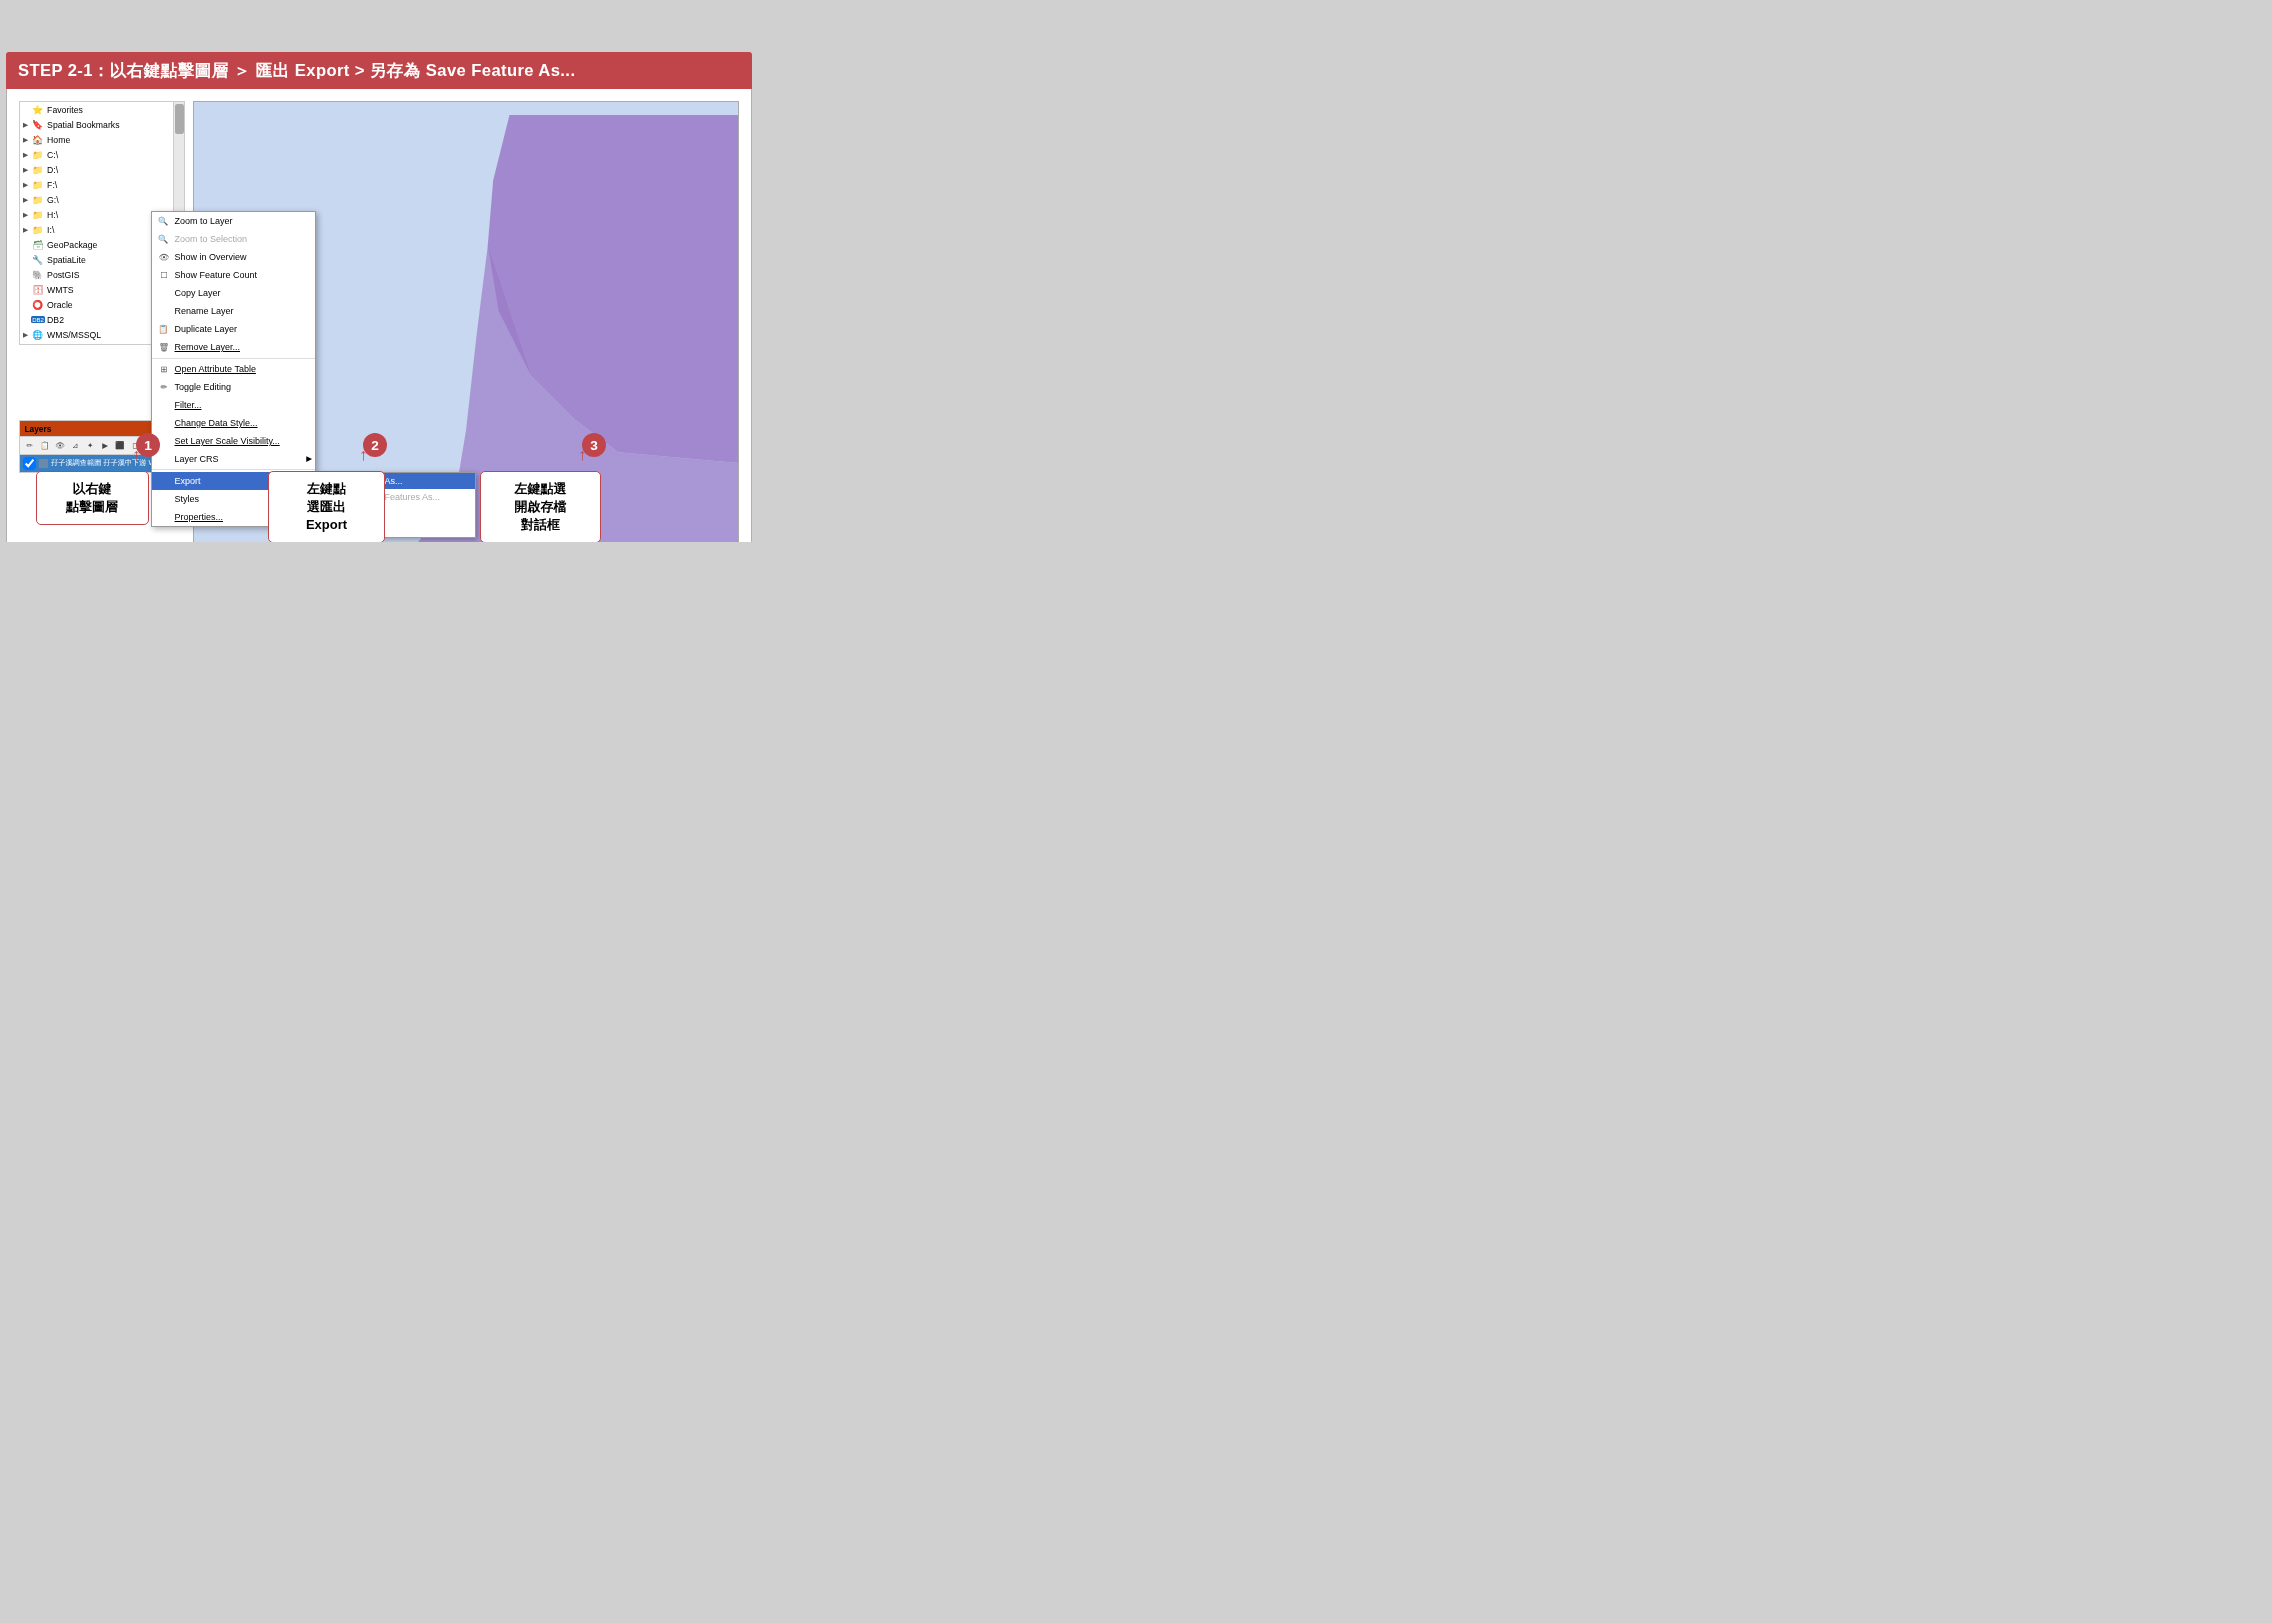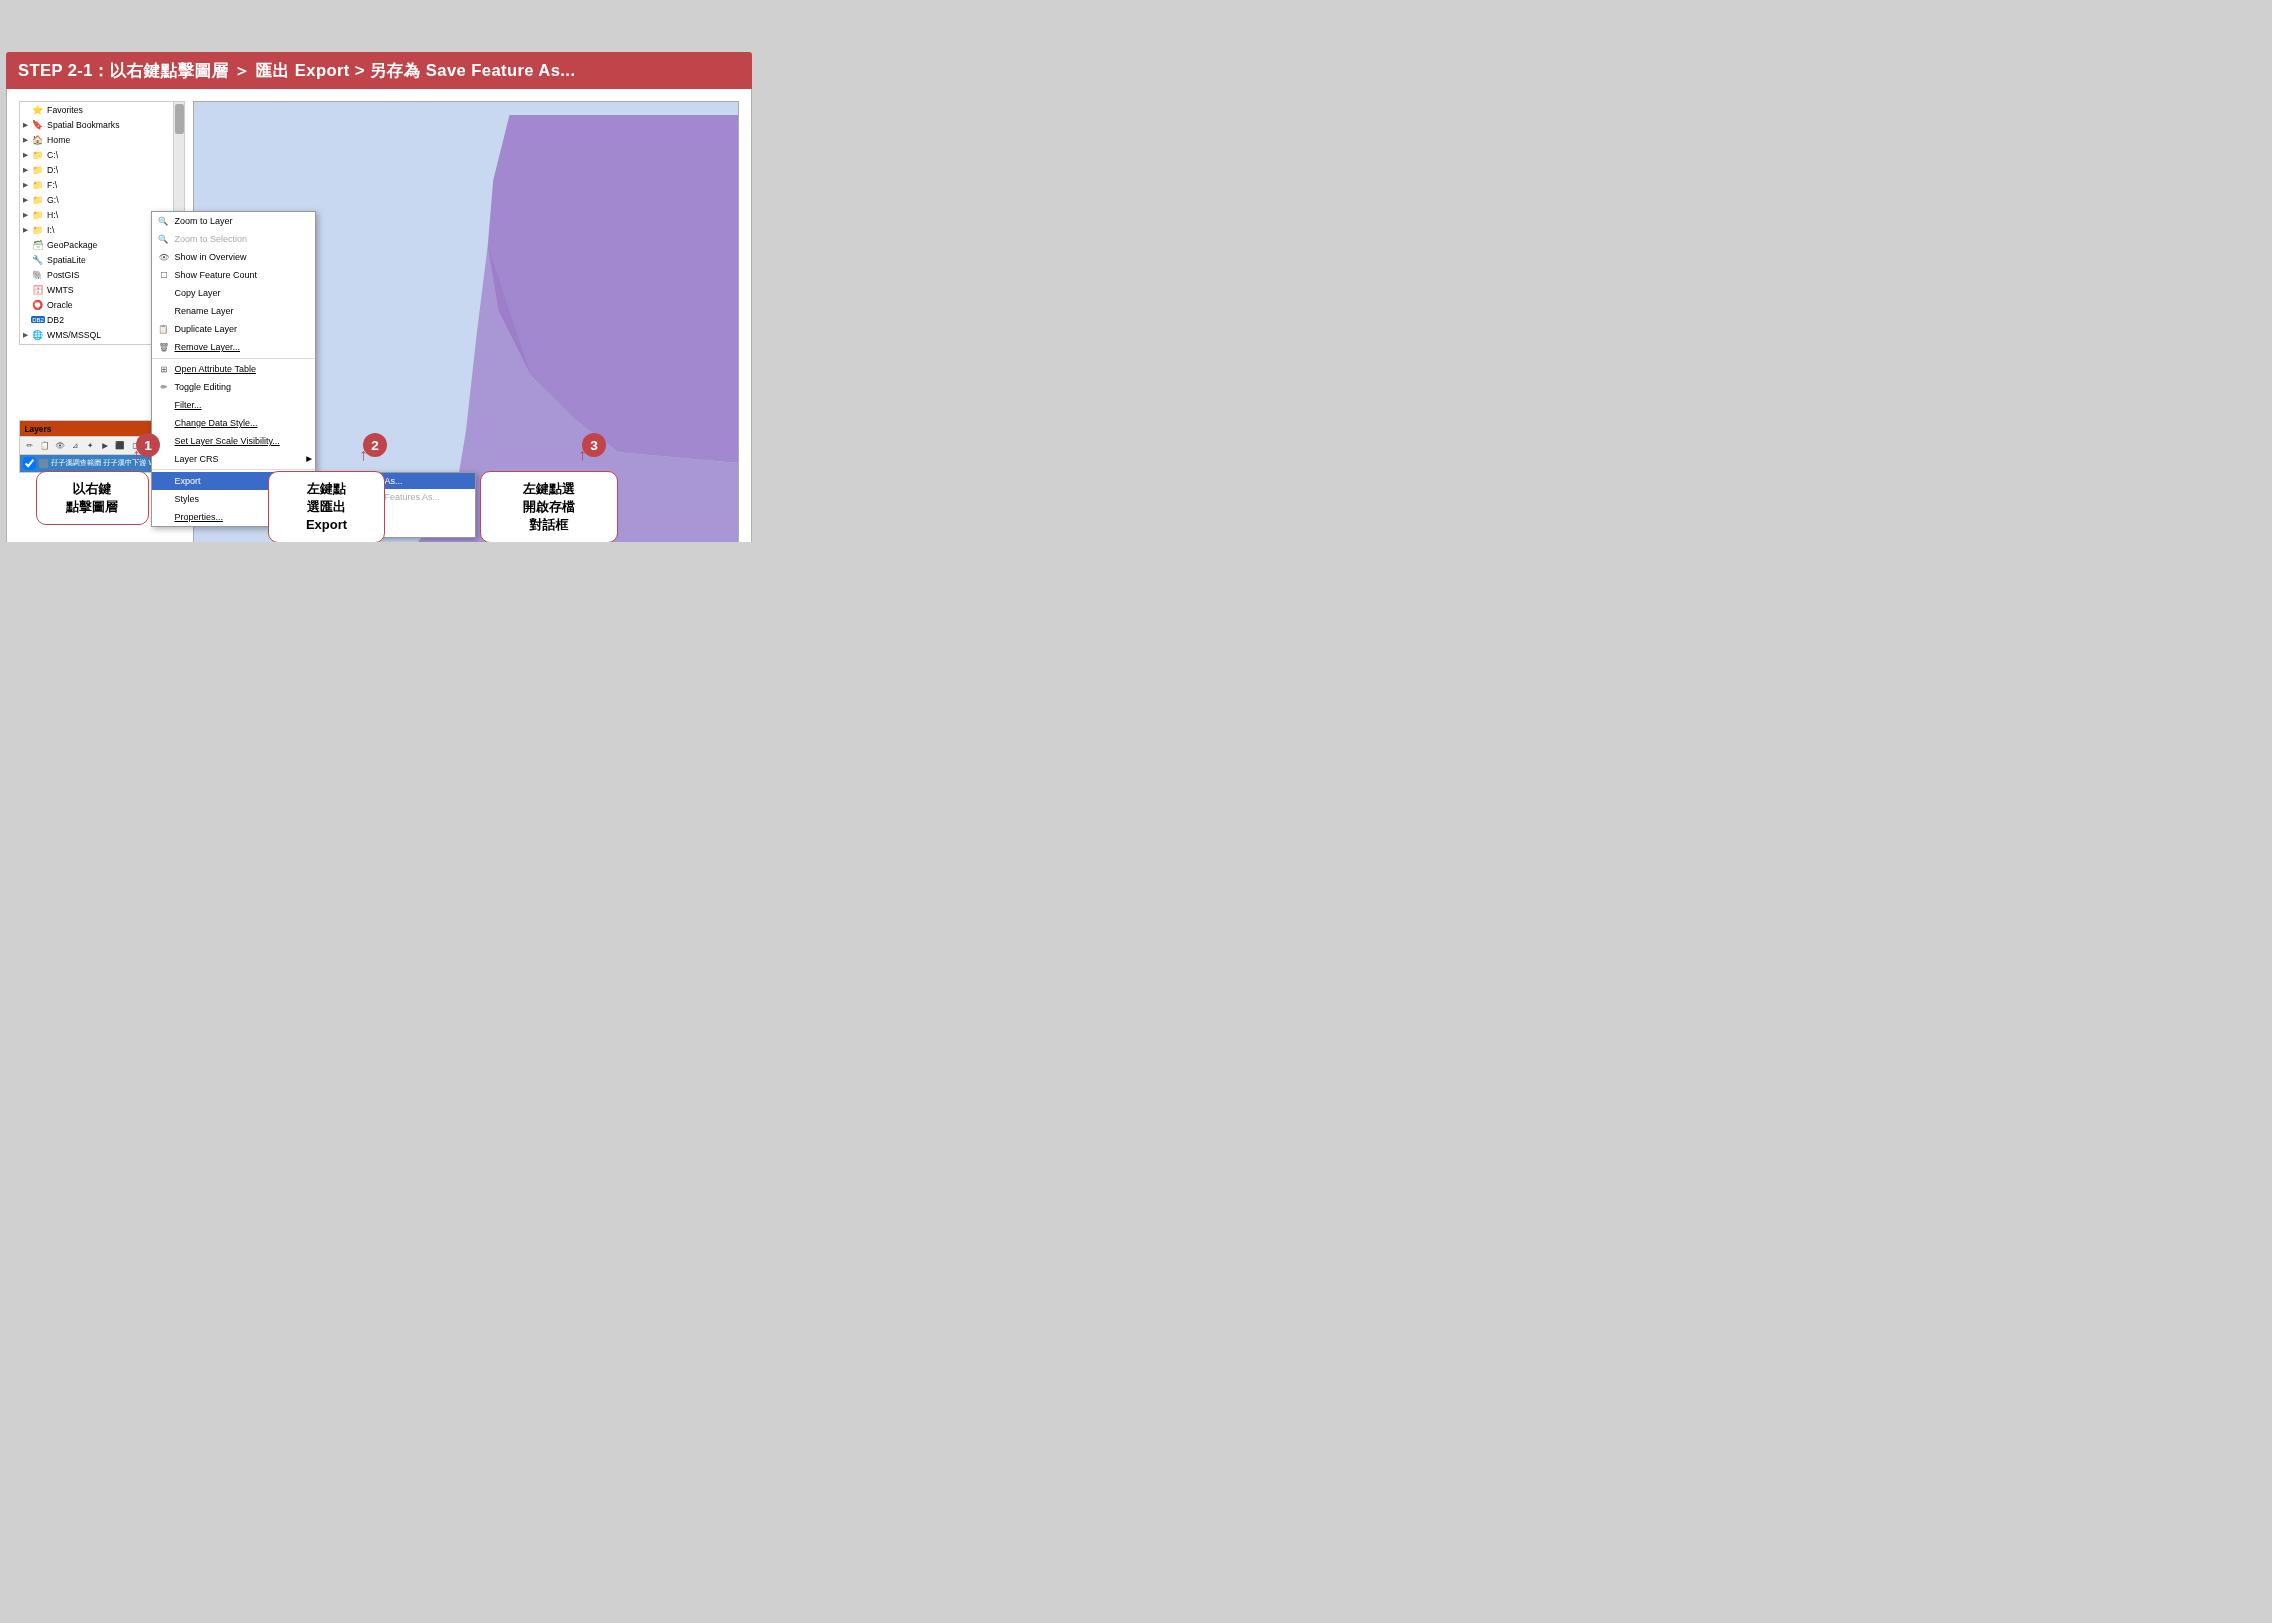--- a/index.html
+++ b/index.html
@@ -217,21 +217,21 @@
     }
     .submenu-item.highlighted {
       background: #3a6bc8;
       color: white;
     }
     
     .callout-box {
       position: absolute;
       background: white;
       border: 1.5px solid #c0454a;
-      border-radius: 10px;
+      border-radius: 5px;
       padding: 7.6px 10.6px;
       font-size: 13px;
       font-weight: bold;
       text-align: center;
       line-height: 1.4;
       z-index: 20;
     }
     .callout-number {
       position: absolute;
       width: 24px;
@@ -506,21 +506,21 @@
       <div class="arrow-indicator" style="left:113px; top:344px; font-size:16.6px;">↑</div>
 
       <div class="callout-box" style="left:249px; top:370px; width:117px;">
         <span>左鍵點<br>選匯出<br>Export</span>
       </div>
       <div class="callout-number" style="left:344px; top:332px;">
         <span>2</span>
       </div>
       <div class="arrow-indicator" style="left:340px; top:344px; font-size:16.6px;">↑</div>
 
-      <div class="callout-box" style="left:461px; top:370px; width:138px;text-align:center;">
+      <div class="callout-box" style="left:461px; top:370px; width:121px;text-align:center;">
         <span>左鍵點選<br>開啟存檔<br>對話框</span>
       </div>
       <div class="callout-number" style="left:563px; top:332px;">
         <span>3</span>
       </div>
       <div class="arrow-indicator" style="left:559px; top:344px; font-size:16.6px;">↑</div>
 
     </div>
   </div>
 </div>

